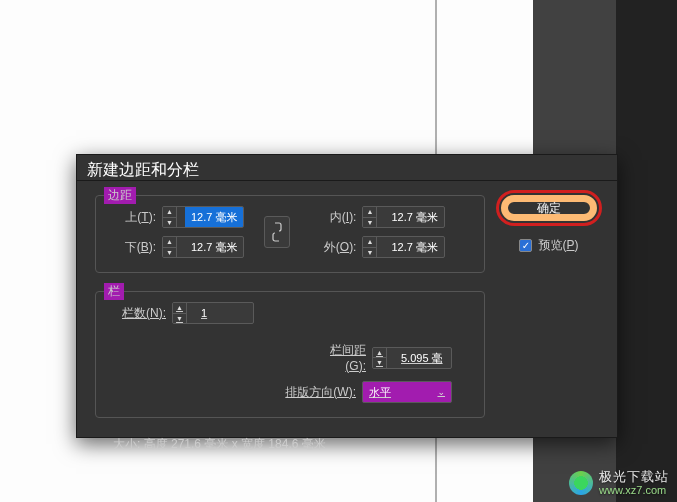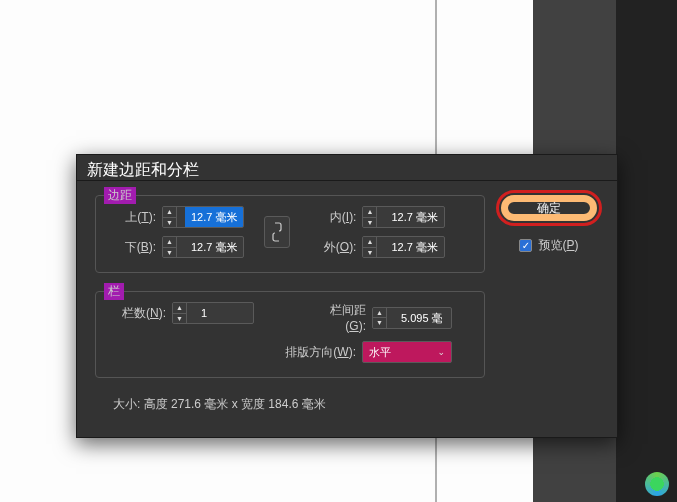--- a/index.html
+++ b/index.html
@@ -128,27 +128,27 @@
   .link-btn {
     width:26px; height:32px;
     border:1px solid #5a5a5a;
     border-radius:3px;
     background:#3a3a3a;
     display:flex; align-items:center; justify-content:center;
     color:#ddd;
     margin: 0 14px;
   }
   .col-fields {
-    display:flex; align-items:flex-start; gap:30px;
-  }
-  .col-right-fields { display:flex; flex-direction:column; gap:8px; align-items:flex-end; }
+    display:flex; align-items:flex-start; gap:30px;text-decoration:underline;
+  }
+  .col-right-fields { display:flex; flex-direction:column; gap:8px; align-items:flex-end;margin-top:40px; }
   .select {
     display:flex; align-items:center; gap:6px;
     height:22px; width:90px;
-    background:#be185d;
+    background:#a21caf;
     border:1px solid #5a5a5a;
     border-radius:2px;
     padding:0 6px;
     color:#fff; font-size:11px;
     justify-content:space-between;
   }
   .select .chev { font-size:9px; color:#ddd; }
   .btn {
     width:96px; height:26px;
     border-radius:13px;
@@ -313,13 +313,17 @@
           <div class="checkbox">✓</div>
           <span><span>预览(</span><span class="ul">P</span><span>)</span></span>
         </div>
       </div>
     </div>
   </div>
 </div>
 
 <div class="watermark">
   <div class="wm-logo"></div>
+  <div class="wm-text">
+    <span class="cn">极光下载站</span>
+    <span class="url">www.xz7.com</span>
+  </div>
 </div>
 
 </body></html>

